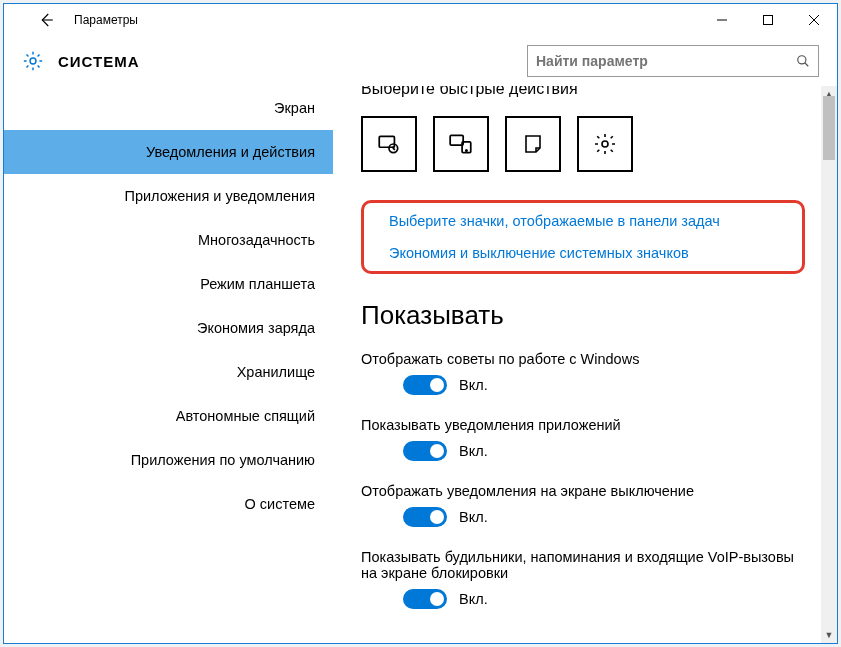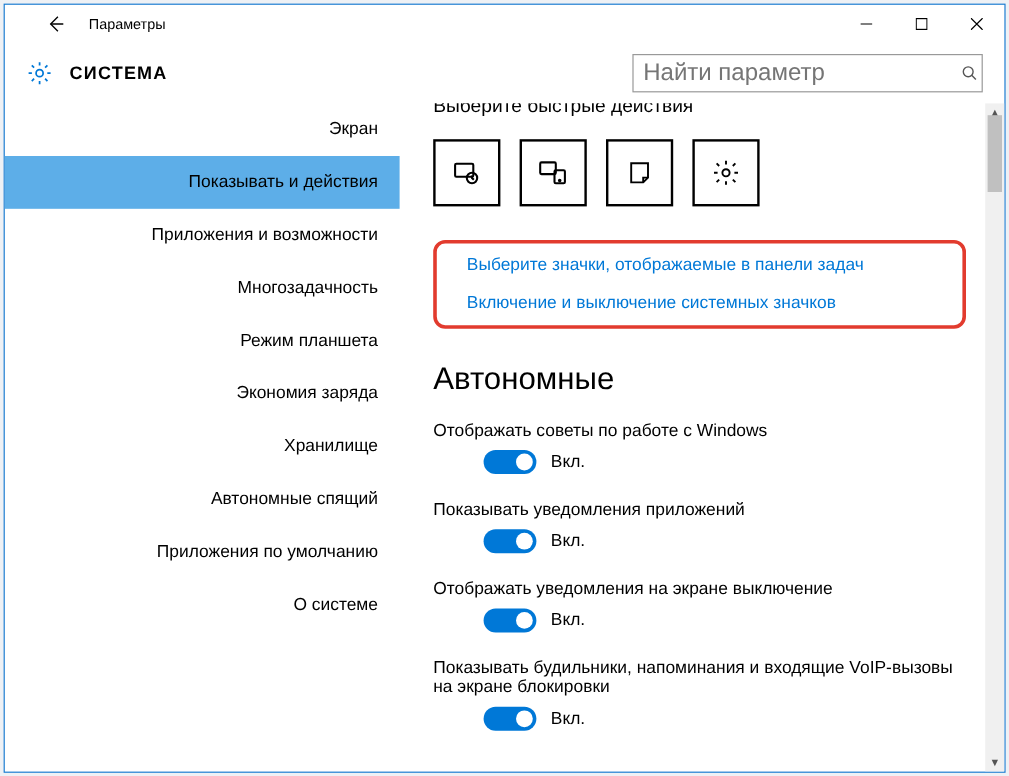--- a/index.html
+++ b/index.html
@@ -36,21 +36,21 @@
   display: flex; align-items: center; justify-content: center;
   color: #0078d7;
 }
 .header-title { font-weight: 600; font-size: 15px; letter-spacing: 1px; }
 .search {
   margin-left: auto; width: 292px; height: 32px;
   border: 1px solid #999; display: flex; align-items: center;
   padding: 0 8px; color: #666;
 }
 .search input {
-  border: none; outline: none; flex: 1; font-size: 20px; color: #0c4a6e;
+  border: none; outline: none; flex: 1; font-size: 14px; color: #0c4a6e; font-weight: bold;
 }
 .search .sicon { color: #444; font-size: 14px; }
 .body { display: flex; height: calc(100% - 82px); }
 .sidebar { width: 329px; border-right: none; }
 .sidebar-item {
   padding: 14px 18px; font-size: 14.5px; color: #000; cursor: pointer; text-align: right;
 }
 .sidebar-item.selected { background: #5daee8; }
 .content {
   flex: 1; padding: 0 32px 0 28px; overflow: hidden; position: relative;
@@ -147,22 +147,22 @@
           <circle cx="10" cy="10" r="7"></circle>
             <path d="M21 21l-6-6"></path>
         </svg>
       </span>
     </div>
   </div>
 
   <div class="body">
     <div class="sidebar">
       <div class="sidebar-item"><span>Экран</span></div>
-      <div class="sidebar-item selected"><span>Показывать и действия</span></div>
-      <div class="sidebar-item"><span>Приложения и возможности</span></div>
+      <div class="sidebar-item selected"><span>Уведомления и действия</span></div>
+      <div class="sidebar-item"><span>Приложения и уведомления</span></div>
       <div class="sidebar-item"><span>Многозадачность</span></div>
       <div class="sidebar-item"><span>Режим планшета</span></div>
       <div class="sidebar-item"><span>Экономия заряда</span></div>
       <div class="sidebar-item"><span>Хранилище</span></div>
       <div class="sidebar-item"><span>Автономные спящий</span></div>
       <div class="sidebar-item"><span>Приложения по умолчанию</span></div>
       <div class="sidebar-item"><span>О системе</span></div>
     </div>
 
     <div class="content">
@@ -193,24 +193,24 @@
           <div class="qa-box">
             <svg width="24" height="24" viewBox="0 0 24 24" fill="none" stroke="#000" stroke-width="1.6">
               <circle cx="12" cy="12" r="3"></circle>
               <path d="M12 2v3M12 19v3M4.2 4.2l2.1 2.1M17.7 17.7l2.1 2.1M2 12h3M19 12h3M4.2 19.8l2.1-2.1M17.7 6.3l2.1-2.1"></path>
             </svg>
           </div>
         </div>
 
         <div class="links-box">
           <a>Выберите значки, отображаемые в панели задач</a>
-          <a>Включение и выключение системных значков</a>
-        </div>
-
-        <div class="section-h">Автономные</div>
+          <a>Экономия и выключение системных значков</a>
+        </div>
+
+        <div class="section-h">Показывать</div>
 
         <div class="setting">
           <div class="setting-label">Отображать советы по работе с Windows</div>
           <div class="toggle-row">
             <div class="toggle"></div>
             <span class="toggle-state">Вкл.</span>
           </div>
         </div>
 
         <div class="setting">

